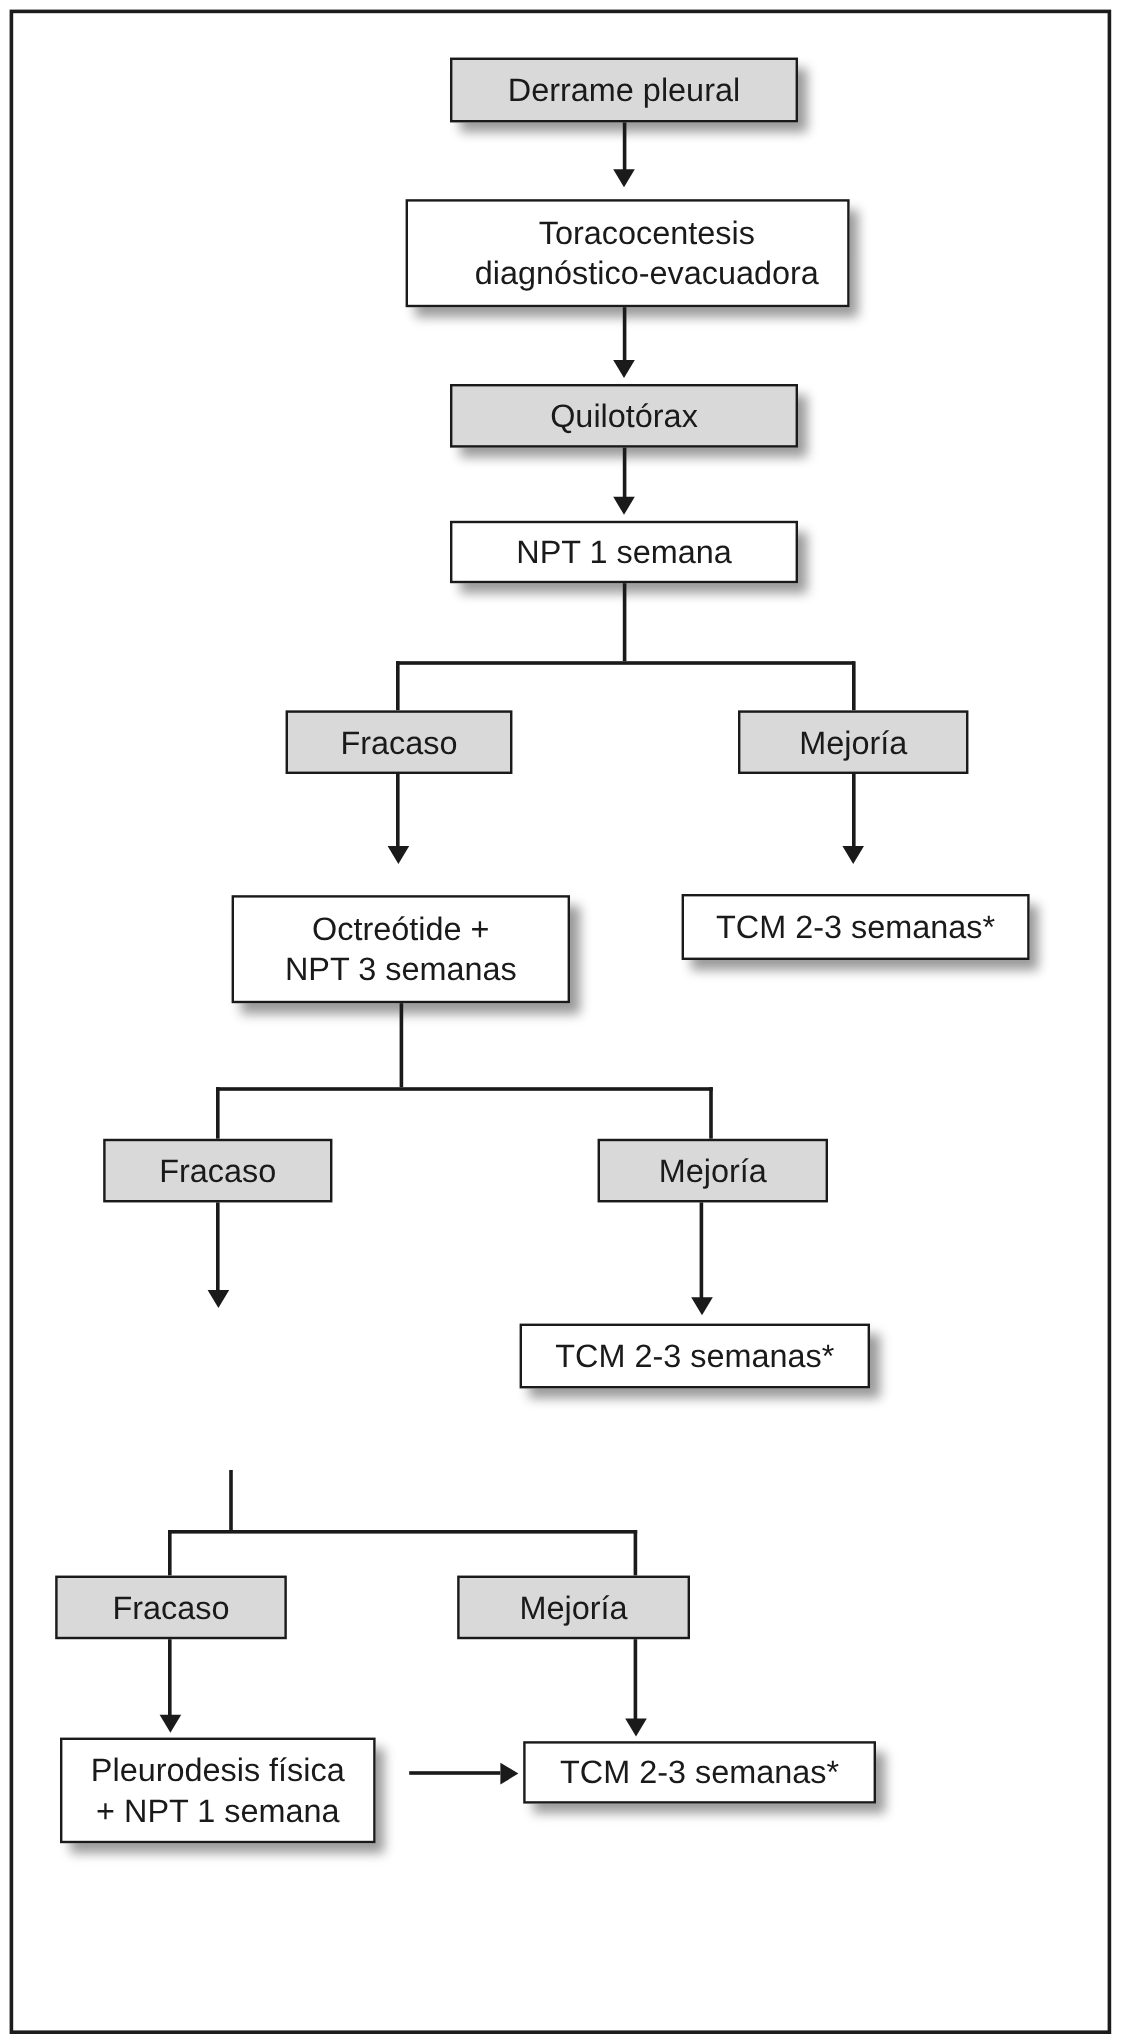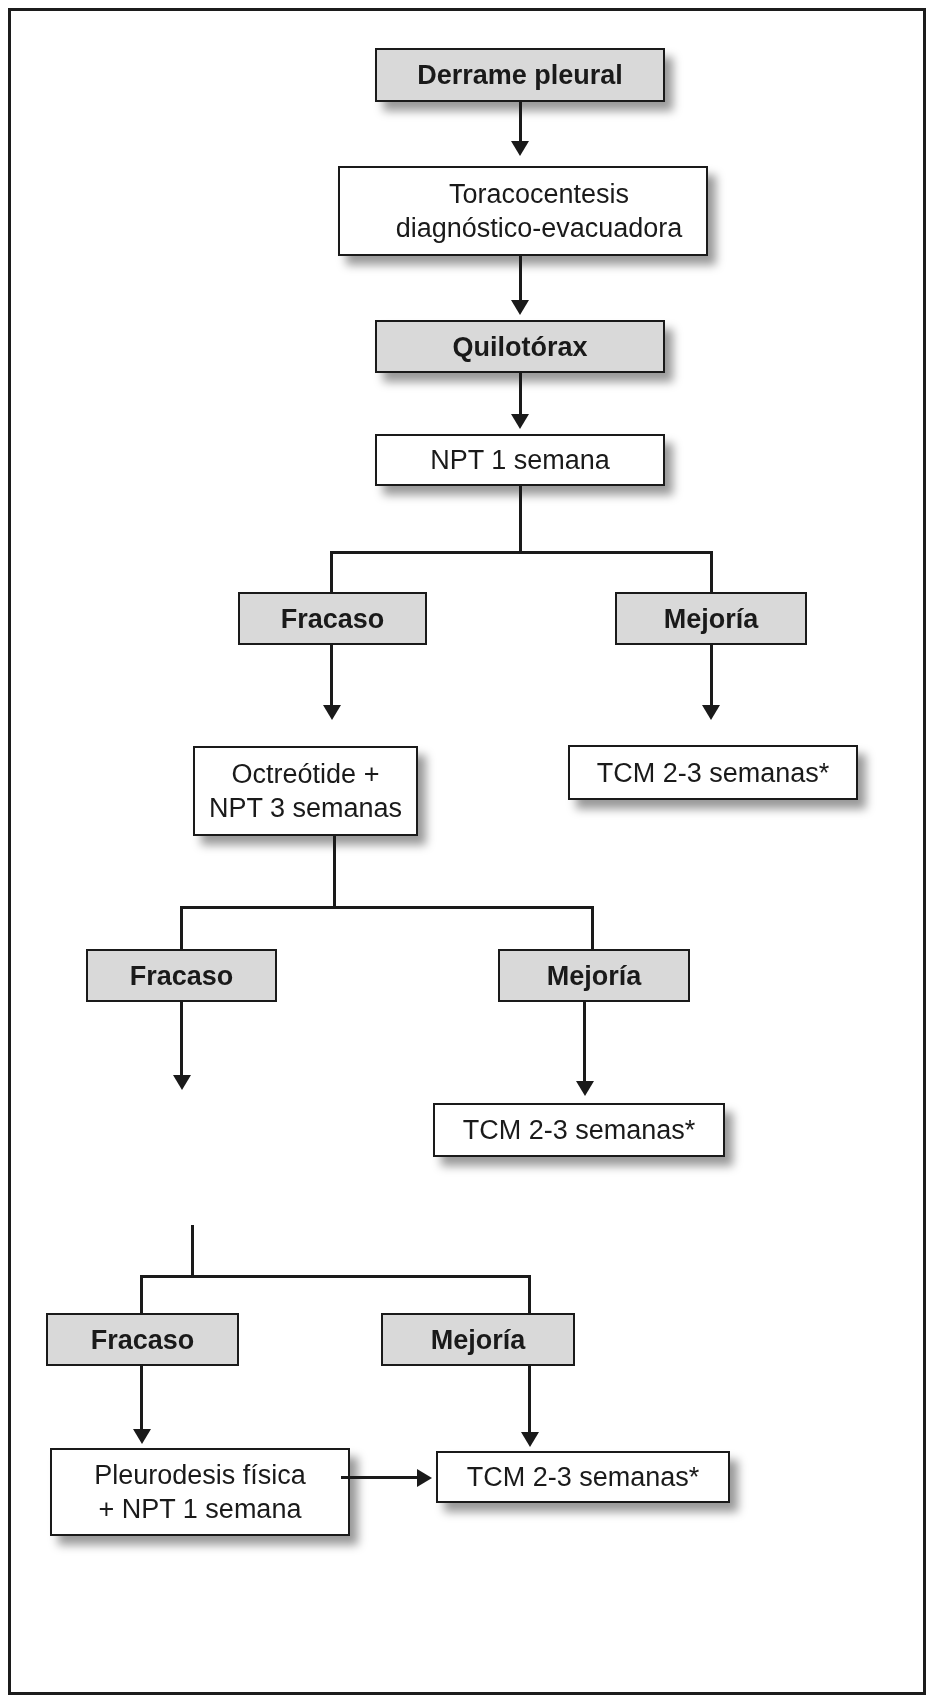--- a/index.html
+++ b/index.html
@@ -18,21 +18,21 @@
   .node{
     position:absolute;
     box-sizing:border-box;
     border:2.5px solid #1a1a1a;
     display:flex;align-items:center;justify-content:center;
     text-align:center;
     font-size:27px;line-height:34px;
     white-space:pre-line;
     color:#1a1a1a;
   }
-  .gray{background:#d9d9d9;font-weight:bold;}
+  .gray{background:#d9d9d9;}
   .white{background:#ffffff;}
   .shadow{box-shadow:8px 9px 9px rgba(0,0,0,0.40);}
   .vline{position:absolute;width:3px;background:#1a1a1a;}
   .hline{position:absolute;height:3px;background:#1a1a1a;}
   .ah-down{
     position:absolute;width:0;height:0;
     border-left:9px solid transparent;
     border-right:9px solid transparent;
     border-top:15px solid #1a1a1a;
   }
@@ -81,21 +81,21 @@
 
   <div class="node gray" style="left:238px;top:592px;width:189px;height:53px;">Fracaso</div>
   <div class="node gray" style="left:615px;top:592px;width:192px;height:53px;">Mejoría</div>
 
   <div class="vline" style="left:330px;top:645px;height:63px;"></div>
   <div class="ah-down" style="left:322.5px;top:705px;"></div>
 
   <div class="vline" style="left:709.5px;top:645px;height:63px;"></div>
   <div class="ah-down" style="left:702px;top:705px;"></div>
 
-  <div class="node white shadow" style="left:193px;top:746px;width:225px;height:90px;">Octreótide +
+  <div class="node white shadow" style="left:193px;top:746px;width:282px;height:90px;">Octreótide +
 NPT 3 semanas</div>
   <div class="node white shadow" style="left:568px;top:745px;width:290px;height:55px;">TCM 2-3 semanas*</div>
 
   <div class="vline" style="left:332.5px;top:836px;height:70px;"></div>
   <div class="hline" style="left:180px;top:906px;width:414px;"></div>
   <div class="vline" style="left:180px;top:906px;height:43px;"></div>
   <div class="vline" style="left:591px;top:906px;height:43px;"></div>
 
   <div class="node gray" style="left:86px;top:949px;width:191px;height:53px;">Fracaso</div>
   <div class="node gray" style="left:498px;top:949px;width:192px;height:53px;">Mejoría</div>
@@ -115,20 +115,20 @@
 
   <div class="node gray" style="left:46px;top:1313px;width:193px;height:53px;">Fracaso</div>
   <div class="node gray" style="left:381px;top:1313px;width:194px;height:53px;">Mejoría</div>
 
   <div class="vline" style="left:140px;top:1366px;height:66px;"></div>
   <div class="ah-down" style="left:132.5px;top:1429px;"></div>
 
   <div class="vline" style="left:528px;top:1366px;height:69px;"></div>
   <div class="ah-down" style="left:520.5px;top:1432px;"></div>
 
-  <div class="node white shadow" style="left:50px;top:1448px;width:300px;height:88px;">Pleurodesis física
+  <div class="node white shadow" style="left:50px;top:1448px;width:263px;height:88px;">Pleurodesis física
 + NPT 1 semana</div>
   <div class="node white shadow" style="left:436px;top:1451px;width:294px;height:52px;">TCM 2-3 semanas*</div>
 
   <div class="hline" style="left:341px;top:1476px;width:76px;"></div>
   <div class="ah-right" style="left:417px;top:1468.5px;"></div>
 
 </div>
 
 </body></html>

